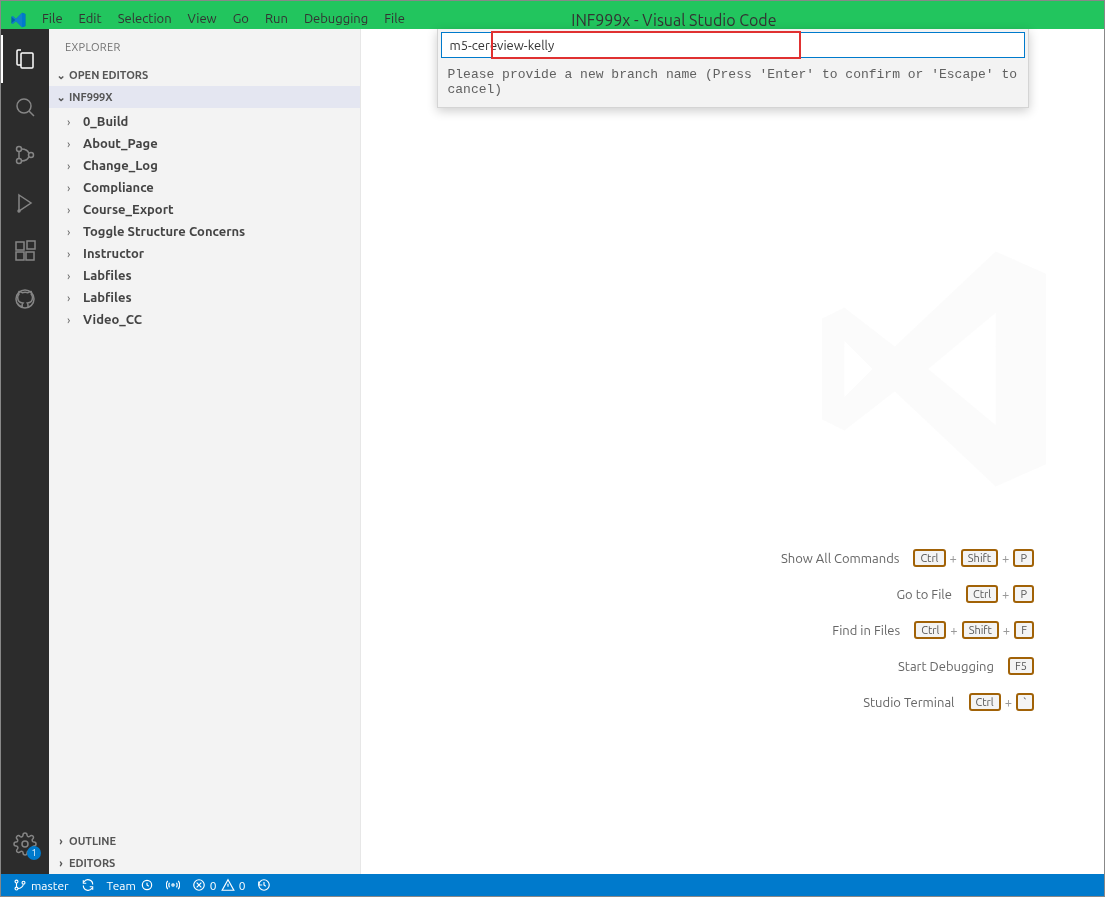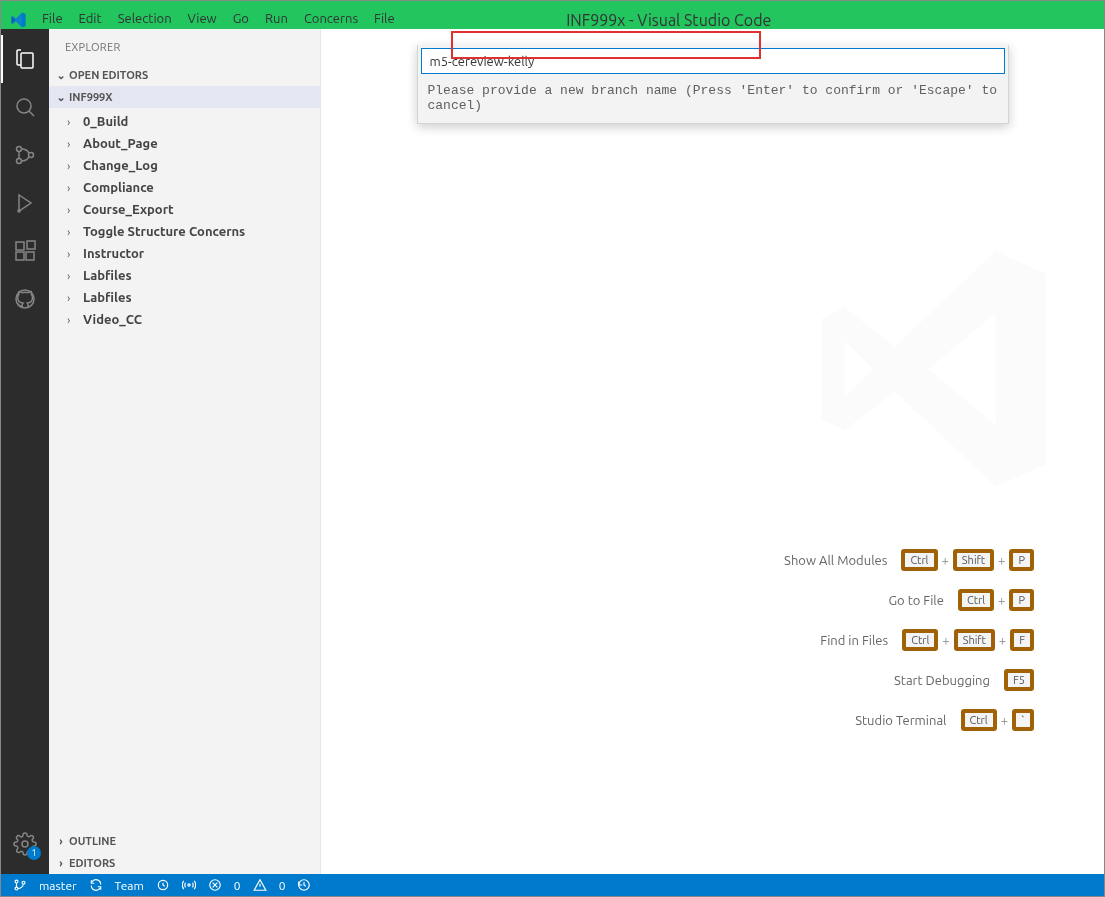--- a/index.html
+++ b/index.html
@@ -52,21 +52,21 @@
   }
   .activitybar .bottom-act { margin-top:auto; margin-bottom:6px; }
   .badge {
     position:absolute; bottom:8px; right:8px;
     background:#007acc; color:#fff; border-radius:10px;
     font-size:9px; min-width:14px; height:14px; line-height:14px; text-align:center;
     padding: 0 3px;
   }
   
   .sidebar {
-    width: 272px;
+    width: 312px;
     background:#f3f3f3;
     display:flex; flex-direction:column;
     border-right:1px solid #e7e7e7;
     color:#555;
   }
   .sidebar-header {
     height:35px; display:flex; align-items:center;
     padding:0 16px; font-size:11px; letter-spacing:.3px;
     color:#6f6f6f;
   }
@@ -98,26 +98,26 @@
   }
   .welcome {
     position:absolute; right:70px; top:520px;
     display:flex; flex-direction:column; gap:18px;
     color:#777; font-size:13px;
   }
   .welcome .row { display:flex; align-items:center; gap:14px; justify-content:flex-end;}
   .welcome .label { color:#666; }
   .keys { display:flex; align-items:center; gap:4px; color:#999; }
   .key {
-    background:#f4f4f4; border:4px solid #a16207; border-radius:3px;
+    background:#f4f4f4; border:2px solid #a16207; border-radius:3px;
     padding:1px 5px; font-size:11px; color:#555;
   }
   
   .quickinput {
-    position:absolute; top:16px; left:50%; transform:translateX(-50%);
+    position:absolute; top:0; left:50%; transform:translateX(-50%);
     width:592px;
     background:#f3f3f3;
     box-shadow: 0 3px 10px rgba(0,0,0,.2);
     border:1px solid #d4d4d4;
     border-top:none;
   }
   .quickinput input {
     width:100%;
     height:26px;
     padding:3px 8px;
@@ -137,42 +137,42 @@
     border:2px solid #e03131;
     pointer-events:none;
   }
   
   .statusbar {
     height:22px; background:#007acc; color:#fff;
     display:flex; align-items:center;
     font-size:12px;
     padding:0 6px;
   }
-  .statusbar .item { display:flex; align-items:center; gap:12px; padding:0 6px; height:100%; cursor:pointer;}
+  .statusbar .item { display:flex; align-items:center; gap:4px; padding:0 6px; height:100%; cursor:pointer;}
   svg { display:block; }
 </style>
 </head>
 <body>
 
 <div class="titlebar">
   <span class="logo">
     <svg width="16" height="16" viewBox="0 0 24 24">
         <path fill="#0065A9" d="M23 3l-5-2-9 9-5-4-2 1v10l2 1 5-4 9 9 5-2V3z"></path>
         <path fill="#007ACC" d="M23 3l-5-2v22l5-2z"></path>
         <path fill="#1F9CF0" d="M18 1L9 10l-5-4-2 1 6 5-6 5 2 1 5-4 9 9V1z" opacity=".5"></path>
       </svg>
   </span>
   <div class="menu">
     <span>File</span>
     <span>Edit</span>
     <span>Selection</span>
     <span>View</span>
     <span>Go</span>
     <span>Run</span>
-    <span>Concerns</span>
+    <span>Debugging</span>
     <span>File</span>
   </div>
   <div class="wintitle">INF999x - Visual Studio Code</div>
   <div style="width:160px"></div>
 </div>
 
 <div class="main">
 
   <div class="activitybar">
     <div class="act active">
@@ -288,21 +288,21 @@
     </div>
   </div>
 
   <div class="editor">
     <svg class="watermark" viewBox="0 0 100 100">
       <path fill="#e6e6e6" d="M72 8l18 8v68l-18 8-36-34-18 14-8-4V32l8-4 18 14L72 8zM72 30L48 50l24 20V30zM18 40v20l10-10-10-10z"></path>
     </svg>
 
     <div class="welcome">
       <div class="row">
-        <span class="label">Show All Modules</span>
+        <span class="label">Show All Commands</span>
         <span class="keys">
           <span class="key">Ctrl</span>
           <span>+</span>
           <span class="key">Shift</span>
           <span>+</span>
           <span class="key">P</span>
         </span>
       </div>
       <div class="row">
         <span class="label">Go to File</span>

